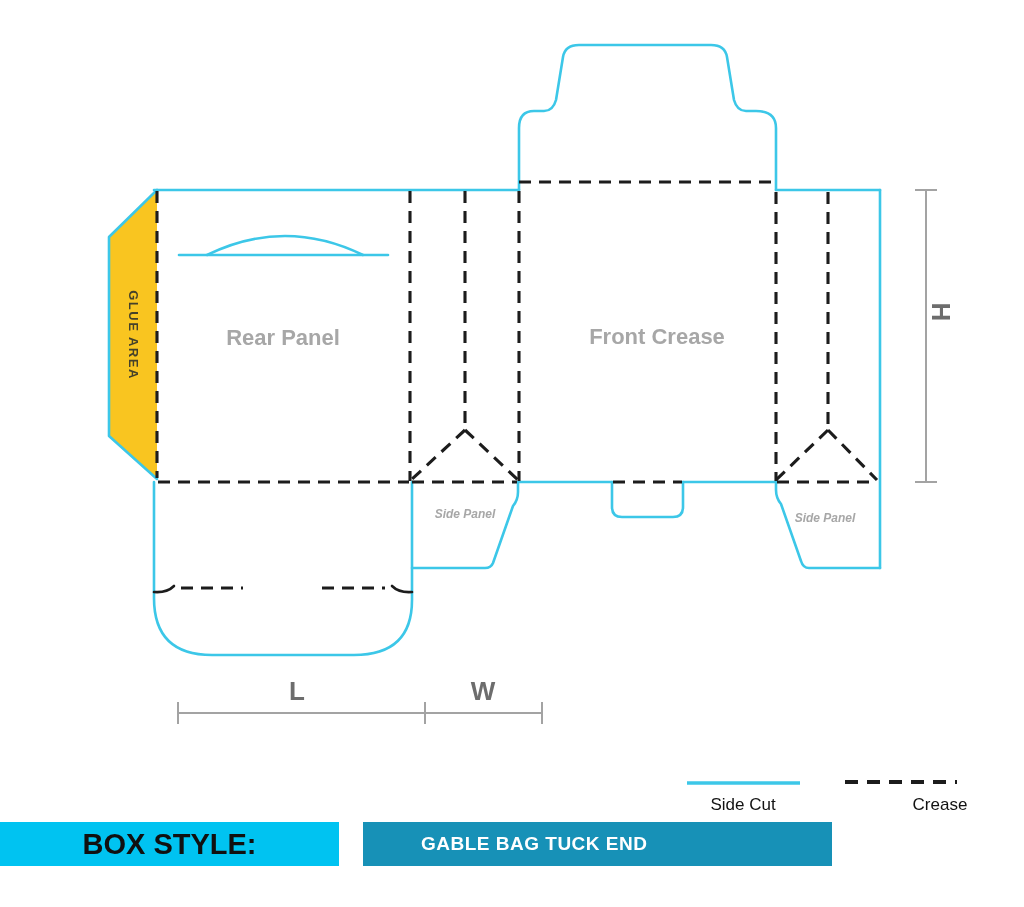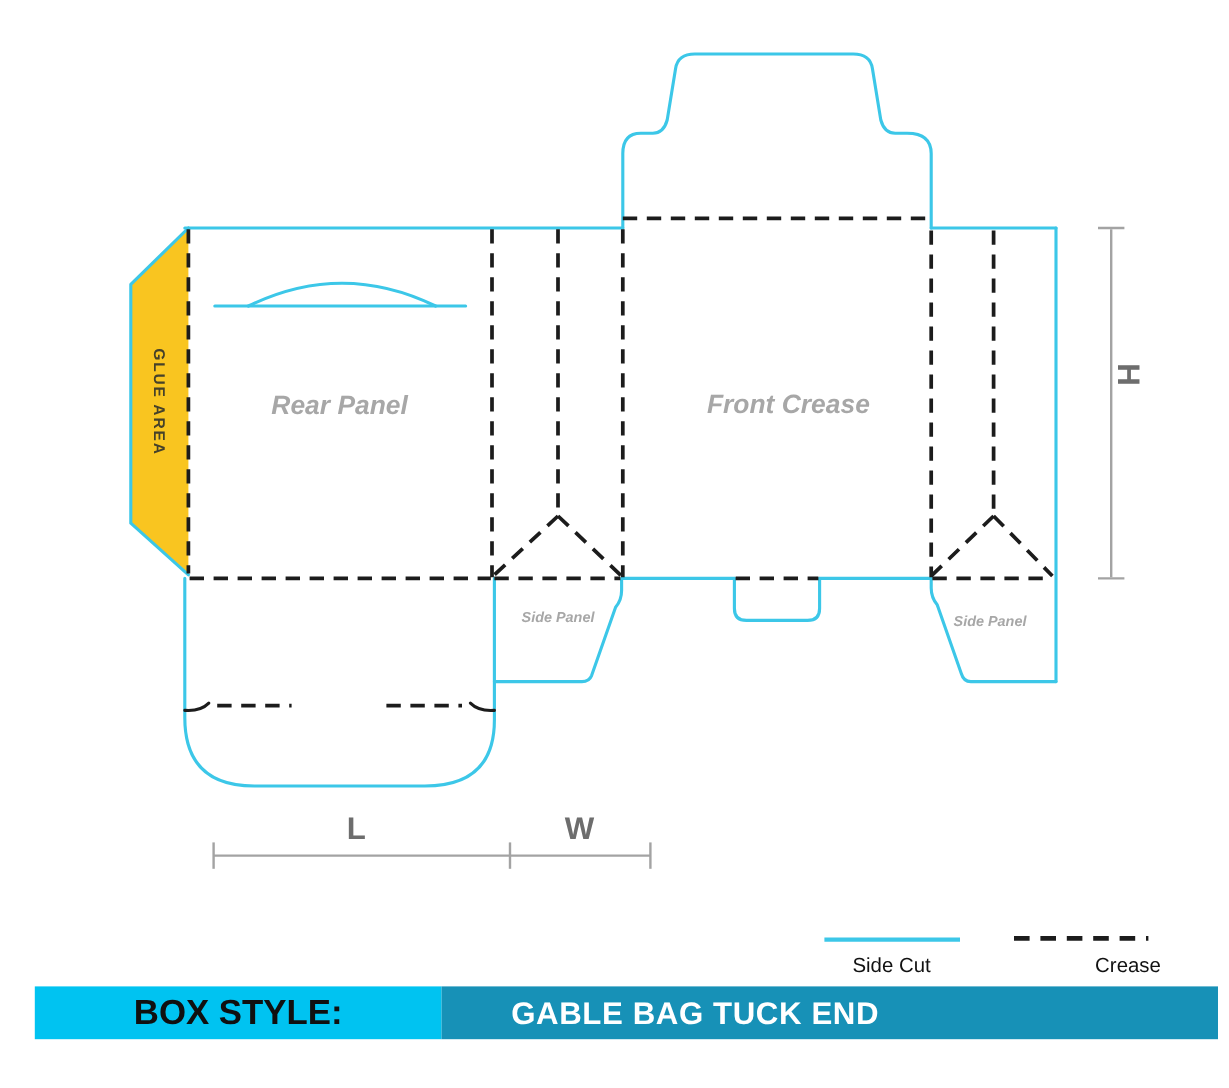--- a/index.html
+++ b/index.html
@@ -27,45 +27,44 @@
   svg.dieline{position:absolute;left:0;top:0;}
   .cut{stroke:var(--cut);stroke-width:2.6;fill:none;stroke-linecap:round;stroke-linejoin:round;}
   .cut-black{stroke:var(--crease);stroke-width:2.6;fill:none;stroke-linecap:round;}
   .crease-line{stroke:var(--crease);stroke-width:3.1;fill:none;stroke-dasharray:12 8;stroke-linecap:butt;}
   .dim{stroke:var(--dimension);stroke-width:2;fill:none;}
   .glue-shape{fill:var(--glue-fill);stroke:none;}
   .legend-cut{stroke:var(--cut);stroke-width:3.5;fill:none;}
   .legend-crease{stroke:var(--crease);stroke-width:4;fill:none;stroke-dasharray:13 9;}
 
   .lbl{position:absolute;transform:translate(-50%,-50%);white-space:nowrap;}
-  .panel-lbl{color:var(--panel-text);font-weight:bold;font-style:italic;font-size:22px;}
+  .panel-lbl{color:var(--panel-text);font-weight:bold;font-size:22px;}
   .side-lbl{color:var(--panel-text);font-weight:bold;font-style:italic;font-size:12px;margin-top:47px;}
   .glue-lbl{
     color:var(--glue-text);font-weight:bold;font-size:13px;letter-spacing:1.5px;
     transform:translate(-50%,-50%) rotate(90deg);
   }
   .dim-lbl{color:var(--dimension-text);font-weight:bold;font-size:26px;}
   .dim-lbl.rot{transform:translate(-50%,-50%) rotate(90deg);}
   .legend-lbl{color:var(--legend-text);font-size:17px;}
 
   .style-bar{
-    position:absolute;left:0;top:822px;width:1015px;height:44px;
+    position:absolute;left:0;top:822px;width:832px;height:44px;
     display:flex;
-    padding-left:29px;
   }
   .style-bar .seg-left{
     width:339px;height:100%;background:var(--bar-left-bg);
     display:flex;align-items:center;justify-content:center;
     color:var(--bar-left-text);font-size:29px;font-weight:bold;
   }
   .style-bar .seg-right{
     flex:1;height:100%;background:var(--bar-right-bg);
     display:flex;align-items:center;
     padding-left:58px;
-    color:var(--bar-right-text);font-size:26px;font-weight:bold;letter-spacing:0.5px;
+    color:var(--bar-right-text);font-size:19px;font-weight:bold;letter-spacing:0.5px;margin-left:24px;
   }
 </style>
 </head>
 <body>
 
 <div class="canvas">
 
   <svg class="dieline" width="1024" height="907" viewBox="0 0 1024 907">
 
     <polygon class="glue-shape" points="157,190 109,237 109,436 157,479"></polygon>

